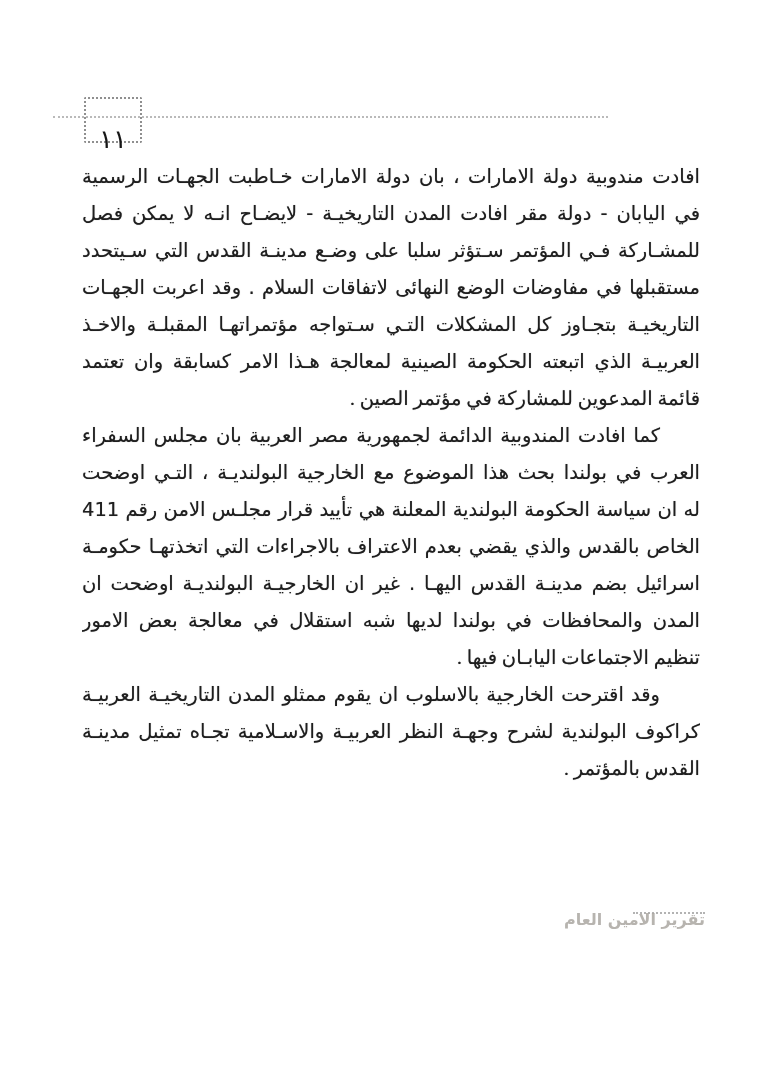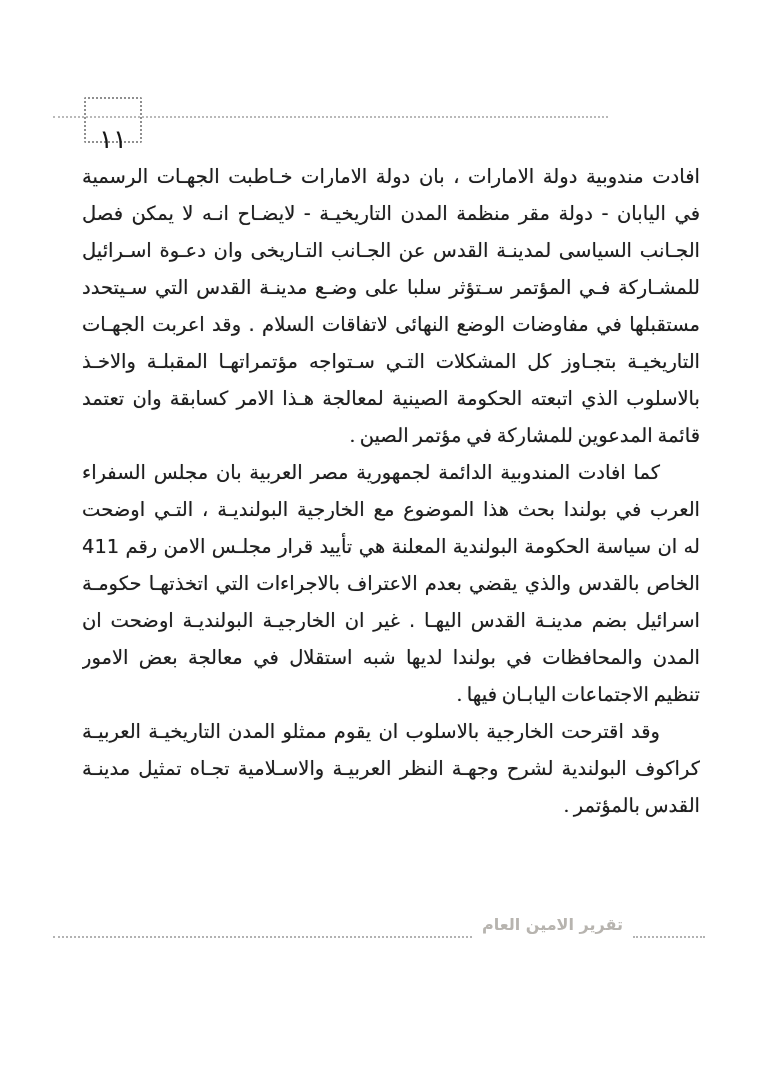--- a/index.html
+++ b/index.html
@@ -77,23 +77,23 @@
     padding-right: 40px;
   }
 
   
   .footer-rule {
     position: absolute;
     top: 908px;
     right: 53px;
     left: 53px;
     display: flex;
-    flex-direction: row; 
-    align-items: flex-end;
-    gap: 10px;
+    flex-direction: column; 
+    align-items: flex-start;
+    gap: 0;
     height: 26px;
   }
   .dots {
     border-bottom: 2px dotted #b3b3b3;
     height: 0;
     transform: translateY(4px);
   }
   .dots.short { width: 72px; }
   .dots.long  { flex: 1; }
   .footer-stamp {
@@ -113,26 +113,25 @@
 
   <div class="pagenum-box">
     <span class="pagenum">١١</span>
   </div>
 
   <div class="header-rule-line rule-dotted"></div>
 
   <div class="text-block">
 
     <div class="line">افادت  مندوبية دولة الامارات ، بان دولة الامارات خـاطبت الجهـات الرسمية</div>
-    <div class="line">في اليابان - دولة مقر منظمة المدن التاريخيـة - لايضـاح انـه لا يمكن فصل</div>
-    <div class="line">الجـانب السياسى لمدينـة القدس عن الجـانب التـاريخى وان دعـوة اسـرائيل</div>
+    <div class="line">في اليابان - دولة مقر افادت المدن التاريخيـة - لايضـاح انـه لا يمكن فصل</div>
     <div class="line">للمشـاركة فـي المؤتمر سـتؤثر سلبا على وضـع مدينـة القدس التي سـيتحدد</div>
     <div class="line">مستقبلها في مفاوضات الوضع النهائى لاتفاقات السلام .  وقد اعربت الجهـات</div>
     <div class="line">التاريخيـة بتجـاوز كل المشكلات التـي سـتواجه مؤتمراتهـا المقبلـة والاخـذ</div>
-    <div class="line">بالاسلوب الذي اتبعته الحكومة الصينية لمعالجة هـذا الامر كسابقة وان تعتمد</div>
+    <div class="line">العربيـة الذي اتبعته الحكومة الصينية لمعالجة هـذا الامر كسابقة وان تعتمد</div>
     <div class="line last">قائمة المدعوين للمشاركة في مؤتمر الصين .</div>
 
     <div class="line indent">كما افادت المندوبية الدائمة لجمهورية مصر العربية بان مجلس السفراء</div>
     <div class="line">العرب في بولندا بحث هذا الموضوع مع الخارجية  البولنديـة ، التـي اوضحت</div>
     <div class="line">له ان سياسة الحكومة البولندية المعلنة هي تأييد قرار مجلـس الامن رقم 411</div>
     <div class="line">الخاص بالقدس والذي يقضي بعدم الاعتراف بالاجراءات التي اتخذتهـا حكومـة</div>
     <div class="line">اسرائيل بضم مدينـة القدس اليهـا . غير ان الخارجيـة البولنديـة اوضحت ان</div>
     <div class="line">المدن والمحافظات في بولندا لديها شبه استقلال في معالجة بعض الامور ومنها</div>
     <div class="line last">تنظيم الاجتماعات اليابـان فيها .</div>
 

